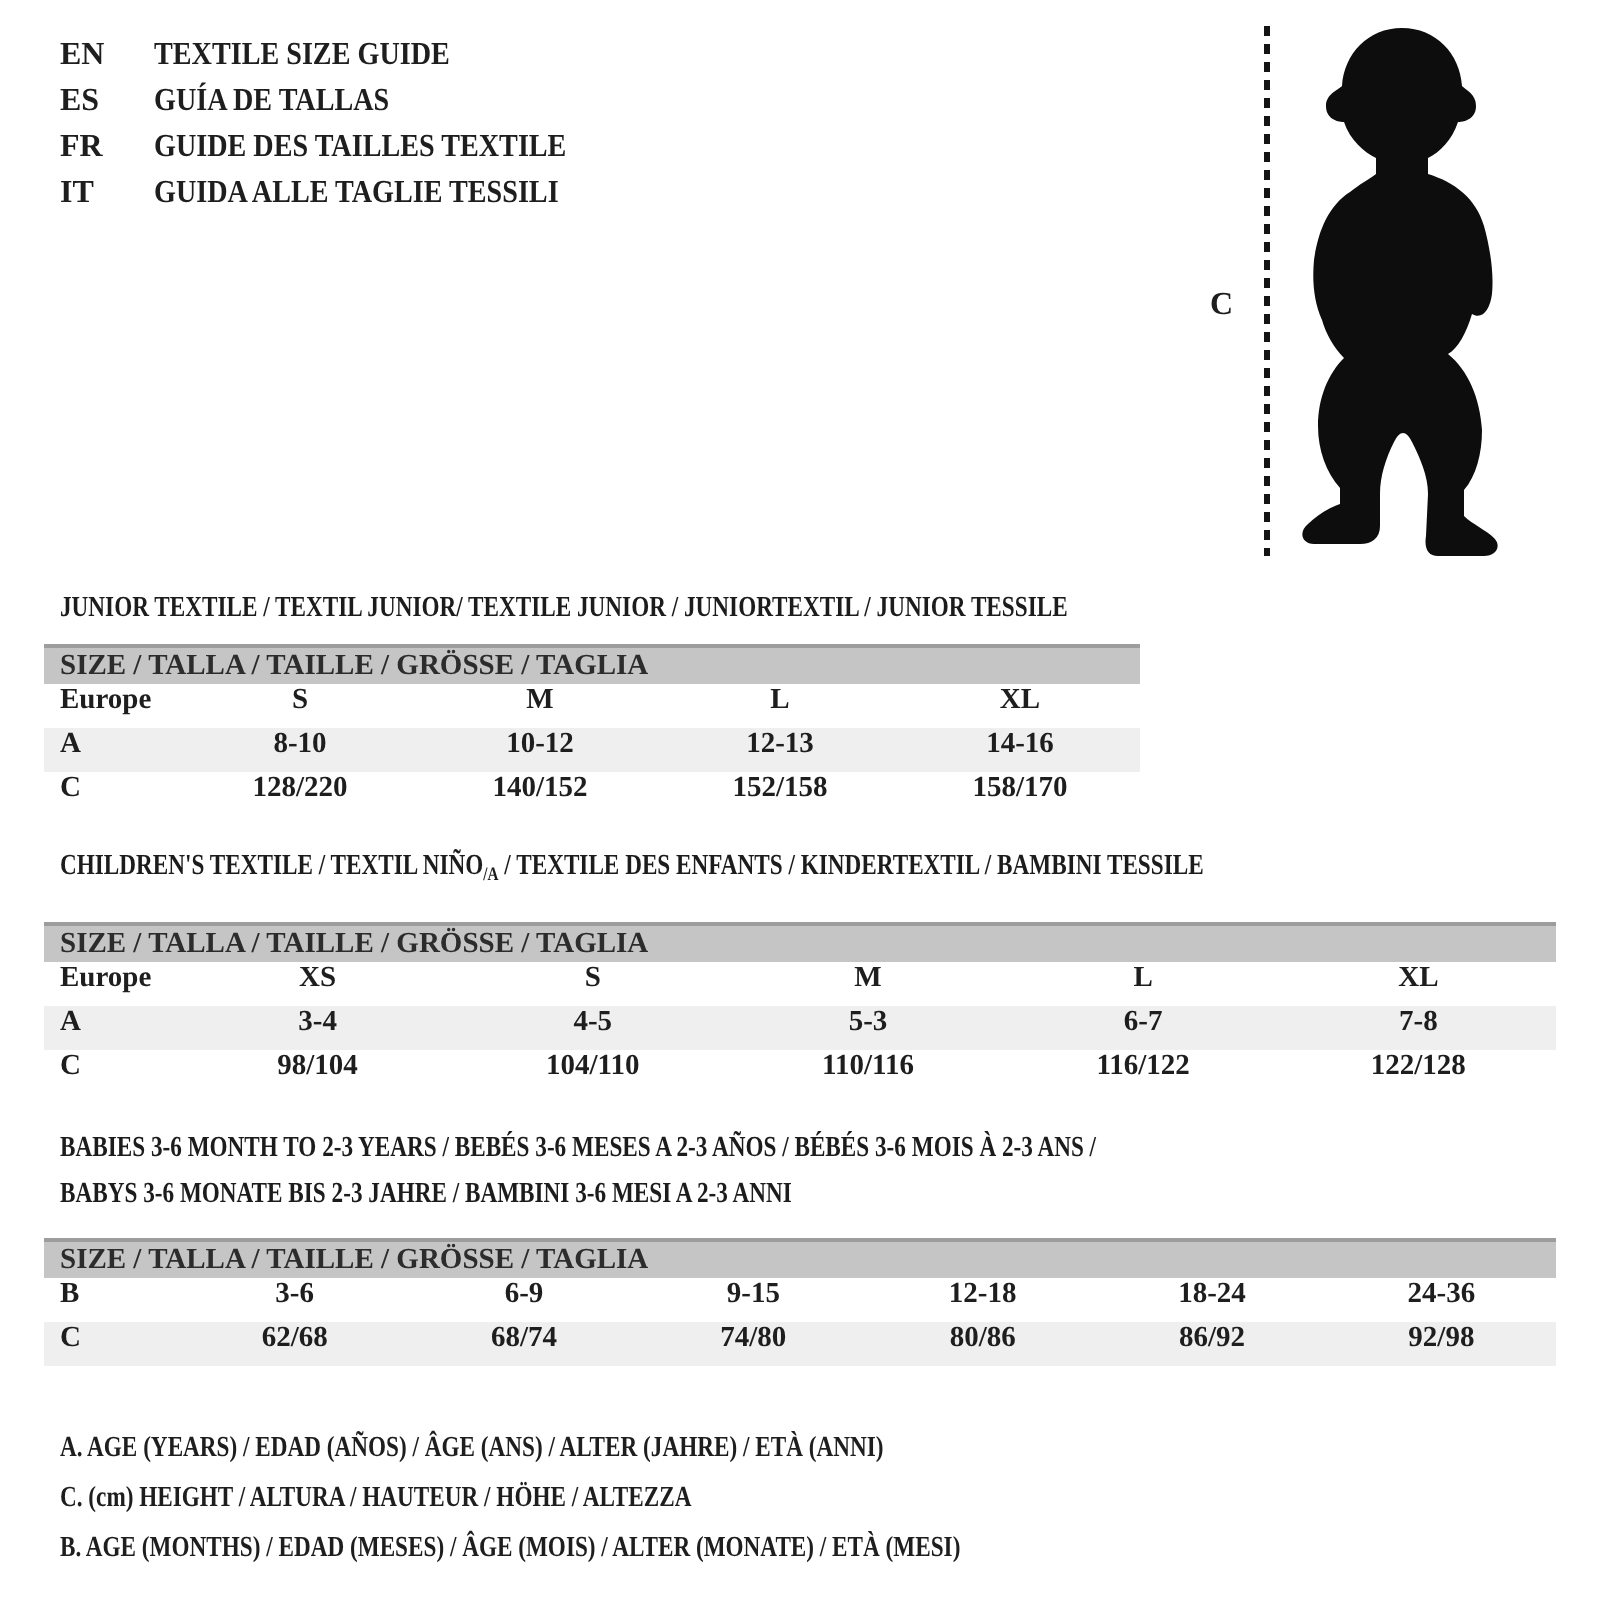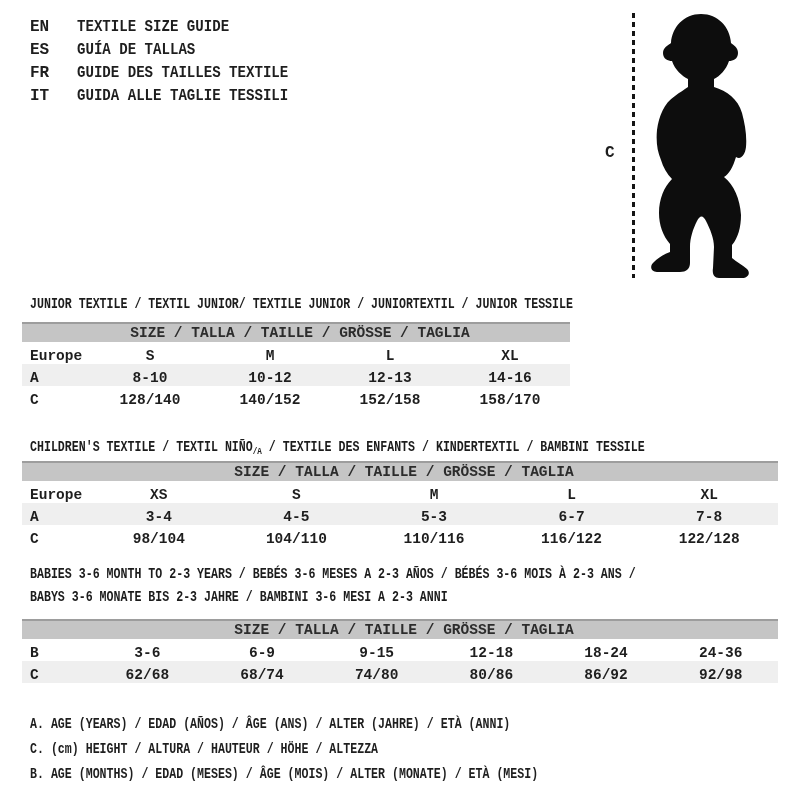--- a/index.html
+++ b/index.html
@@ -1,18 +1,18 @@
 <!DOCTYPE html>
 <html><head>
 <meta charset="utf-8">
 <style>
   html,body { margin:0; padding:0; background:#ffffff; }
   .canvas {
     position:relative; width:791px; height:800px; background:#ffffff;
-    font-family:Liberation Mono, monospace;
+    font-family:Liberation Serif, serif;
     color:#1e1e1e; overflow:hidden;
   }
 
   
   .cx   { display:inline-block; transform:scaleX(0.80); transform-origin:0 50%; white-space:nowrap; }
   .cx88 { display:inline-block; transform:scaleX(0.88); transform-origin:0 50%; white-space:nowrap; }
 
   
   .lang-block { position:absolute; left:30px; top:16px; font-size:16px; font-weight:700; }
   .lang-row   { display:flex; line-height:23px; }
@@ -22,35 +22,35 @@
   .measure-line {
     position:absolute; left:632px; top:13px; width:3px; height:265px;
     background:repeating-linear-gradient(180deg,#141414 0 5px,transparent 5px 9px);
   }
   .measure-label { position:absolute; left:605px; top:144px; font-size:16px; font-weight:700; }
   .baby { position:absolute; left:644px; top:8px; width:114px; height:272px; }
 
   
   .sec-title { position:absolute; font-size:14.5px; font-weight:700; color:#1c1c1c; }
   .t1title { left:30px; top:296px; }
-  .t2title { left:30px; top:425px;margin-top:14px; }
+  .t2title { left:30px; top:425px; }
   .t3title { left:30px; top:563px; line-height:23px; }
   .sub { font-size:9.5px; vertical-align:-3px; }
 
   
   .table { position:absolute; }
   .t1 { left:22px; top:322px; width:548px; }
   .t2 { left:22px; top:461px; width:756px; }
   .t3 { left:22px; top:619px; width:756px; }
   .thead {
     height:20px; box-sizing:border-box; background:#c5c5c5; border-top:2px solid #9d9d9d;
     display:flex; align-items:center; padding-left:8px;
-    font-size:14.5px; font-weight:700; color:#2c2c2c;justify-content:center;
+    font-size:14.5px; font-weight:700; color:#2c2c2c;
   }
-  .trow { height:22px; display:flex; align-items:flex-end; font-size:14.5px; font-weight:700; }
+  .trow { height:22px; display:flex; align-items:flex-start; font-size:14.5px; font-weight:700; }
   .table > div:nth-child(3) { background:#efefef; }
   .tlabel { width:68px; box-sizing:border-box; padding-left:8px; }
   .tcell  { flex:1; text-align:center; }
 
   
   .footnotes { position:absolute; left:30px; top:712px; font-size:14.5px; font-weight:700; line-height:25px; }
 </style>
 </head>
 <body>
 
@@ -106,21 +106,21 @@
     </div>
     <div class="trow">
       <span class="tlabel">A</span>
       <span class="tcell">8-10</span>
       <span class="tcell">10-12</span>
       <span class="tcell">12-13</span>
       <span class="tcell">14-16</span>
     </div>
     <div class="trow">
       <span class="tlabel">C</span>
-      <span class="tcell">128/140</span>
+      <span class="tcell">128/220</span>
       <span class="tcell">140/152</span>
       <span class="tcell">152/158</span>
       <span class="tcell">158/170</span>
     </div>
   </div>
 
   <div class="sec-title t2title">
     <span class="cx"><span>CHILDREN'S TEXTILE / TEXTIL NIÑO</span><span class="sub">/A</span><span> / TEXTILE DES ENFANTS / KINDERTEXTIL / BAMBINI TESSILE</span></span>
   </div>
   <div class="table t2">

